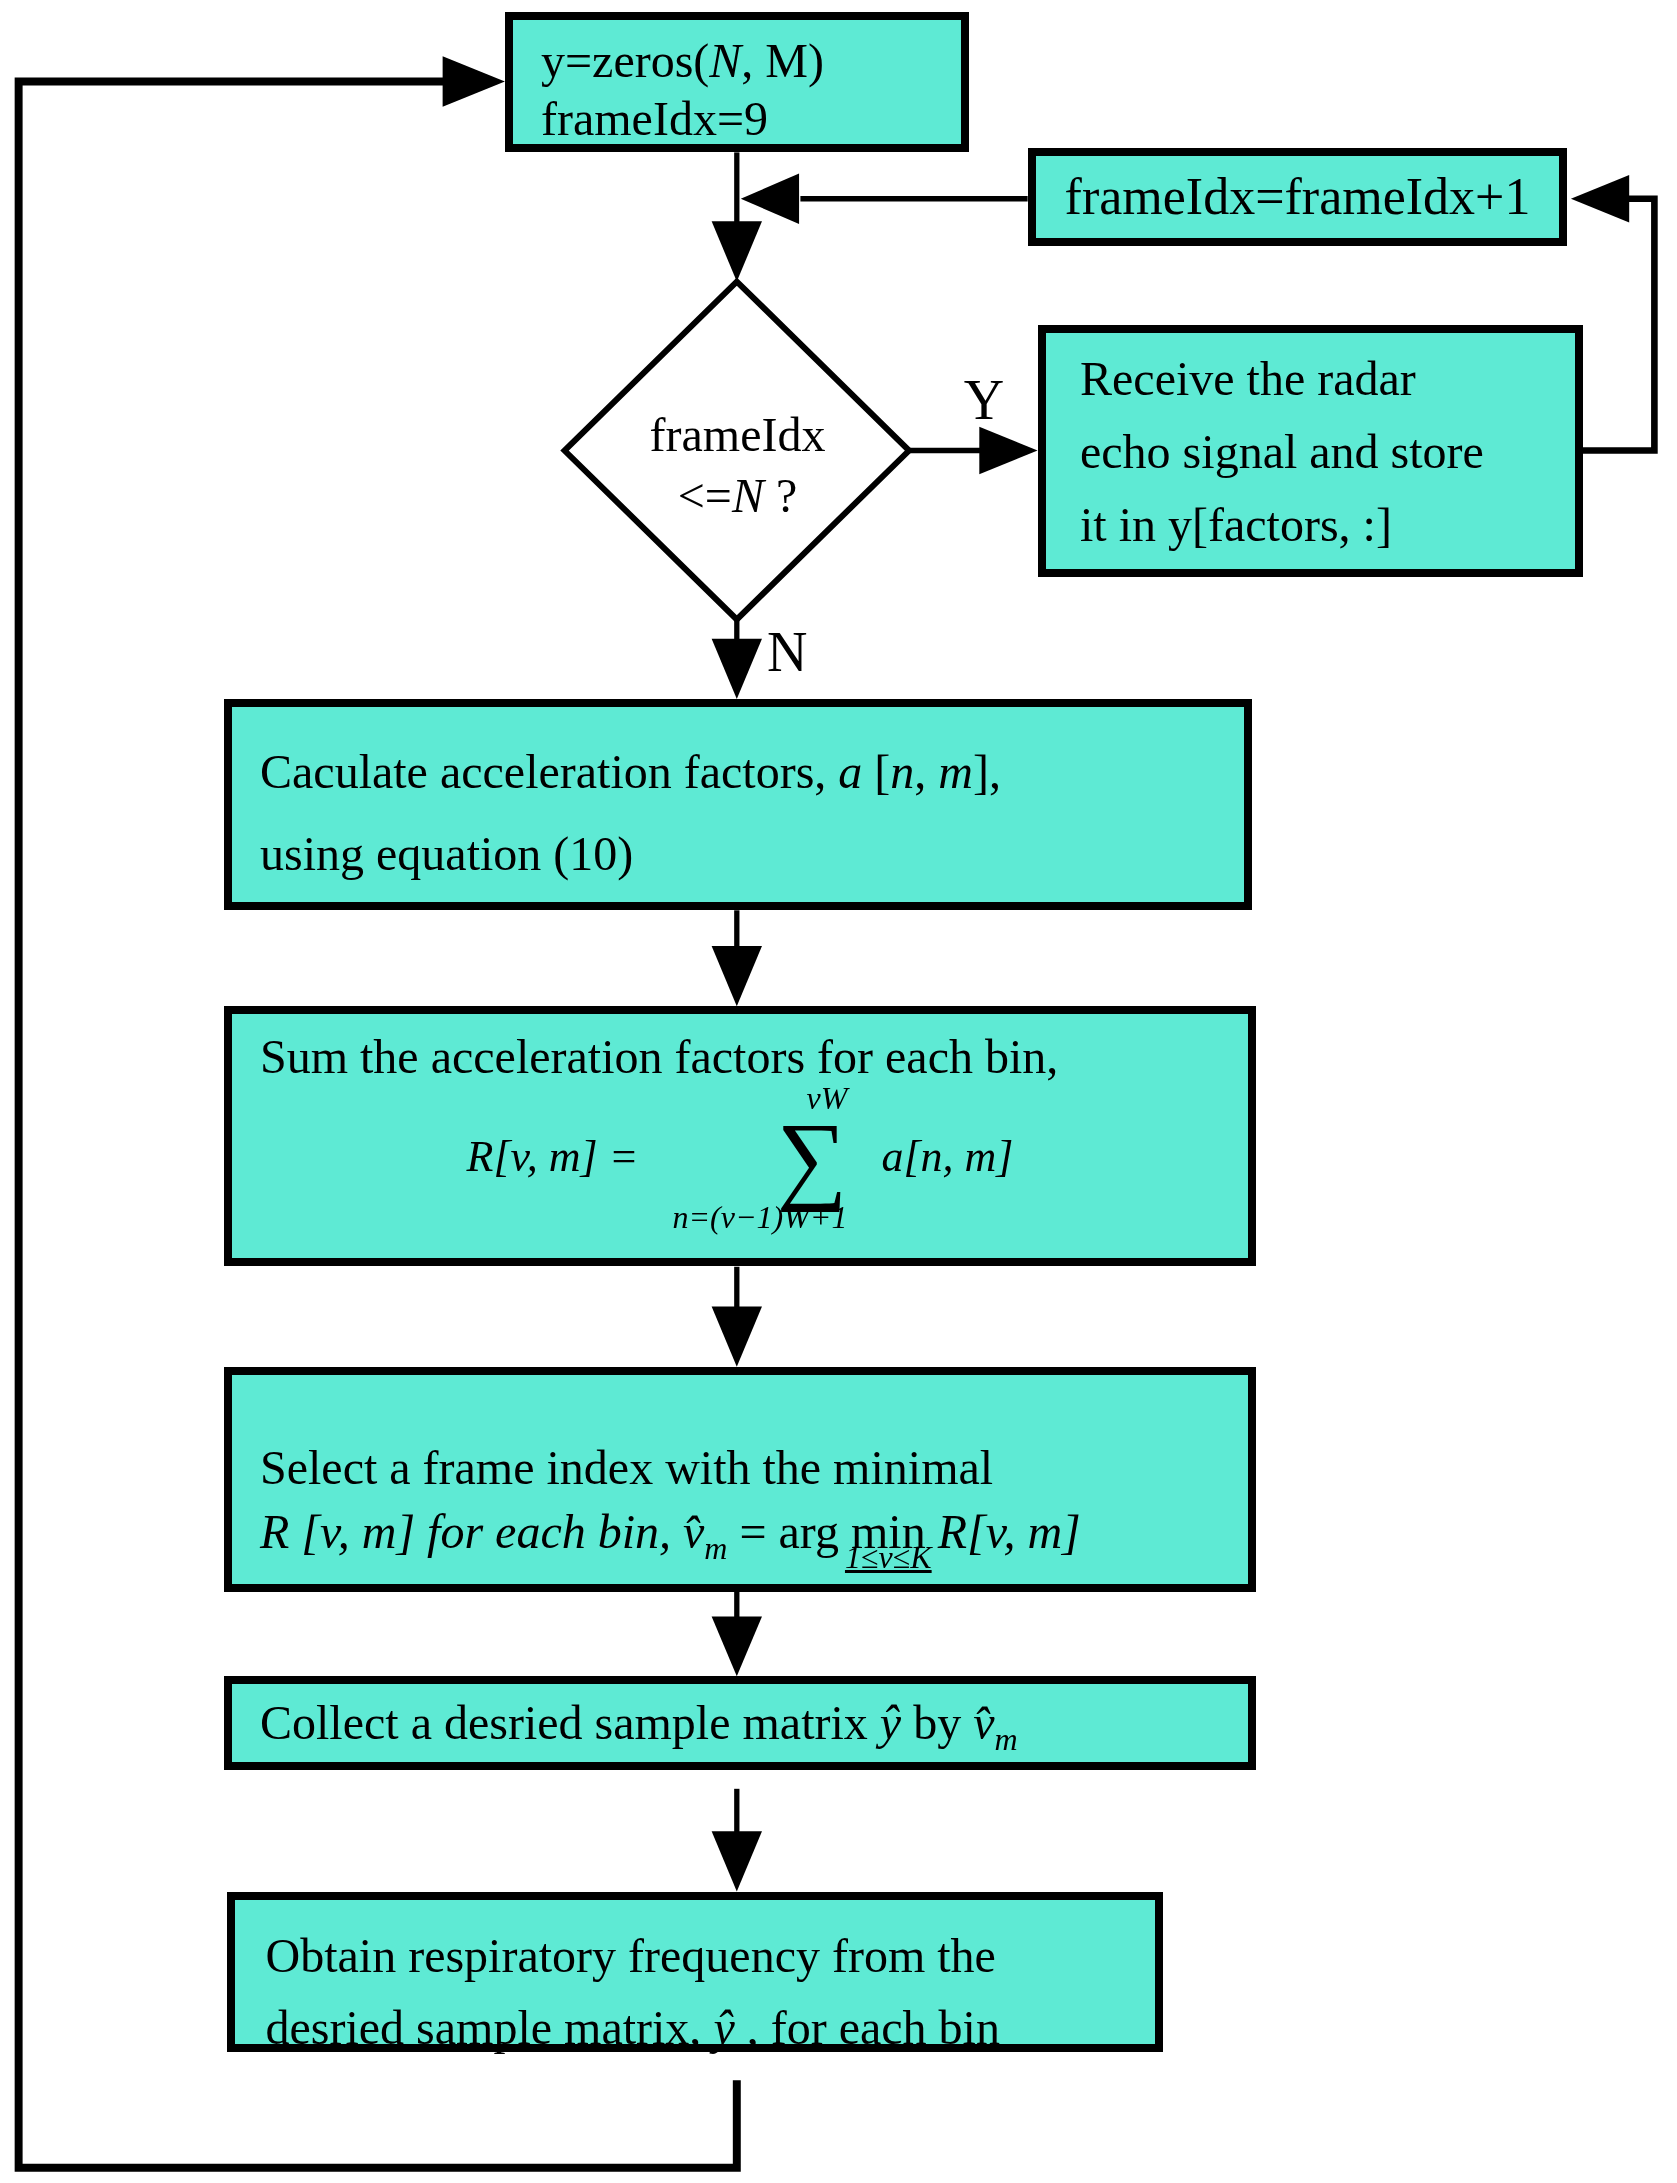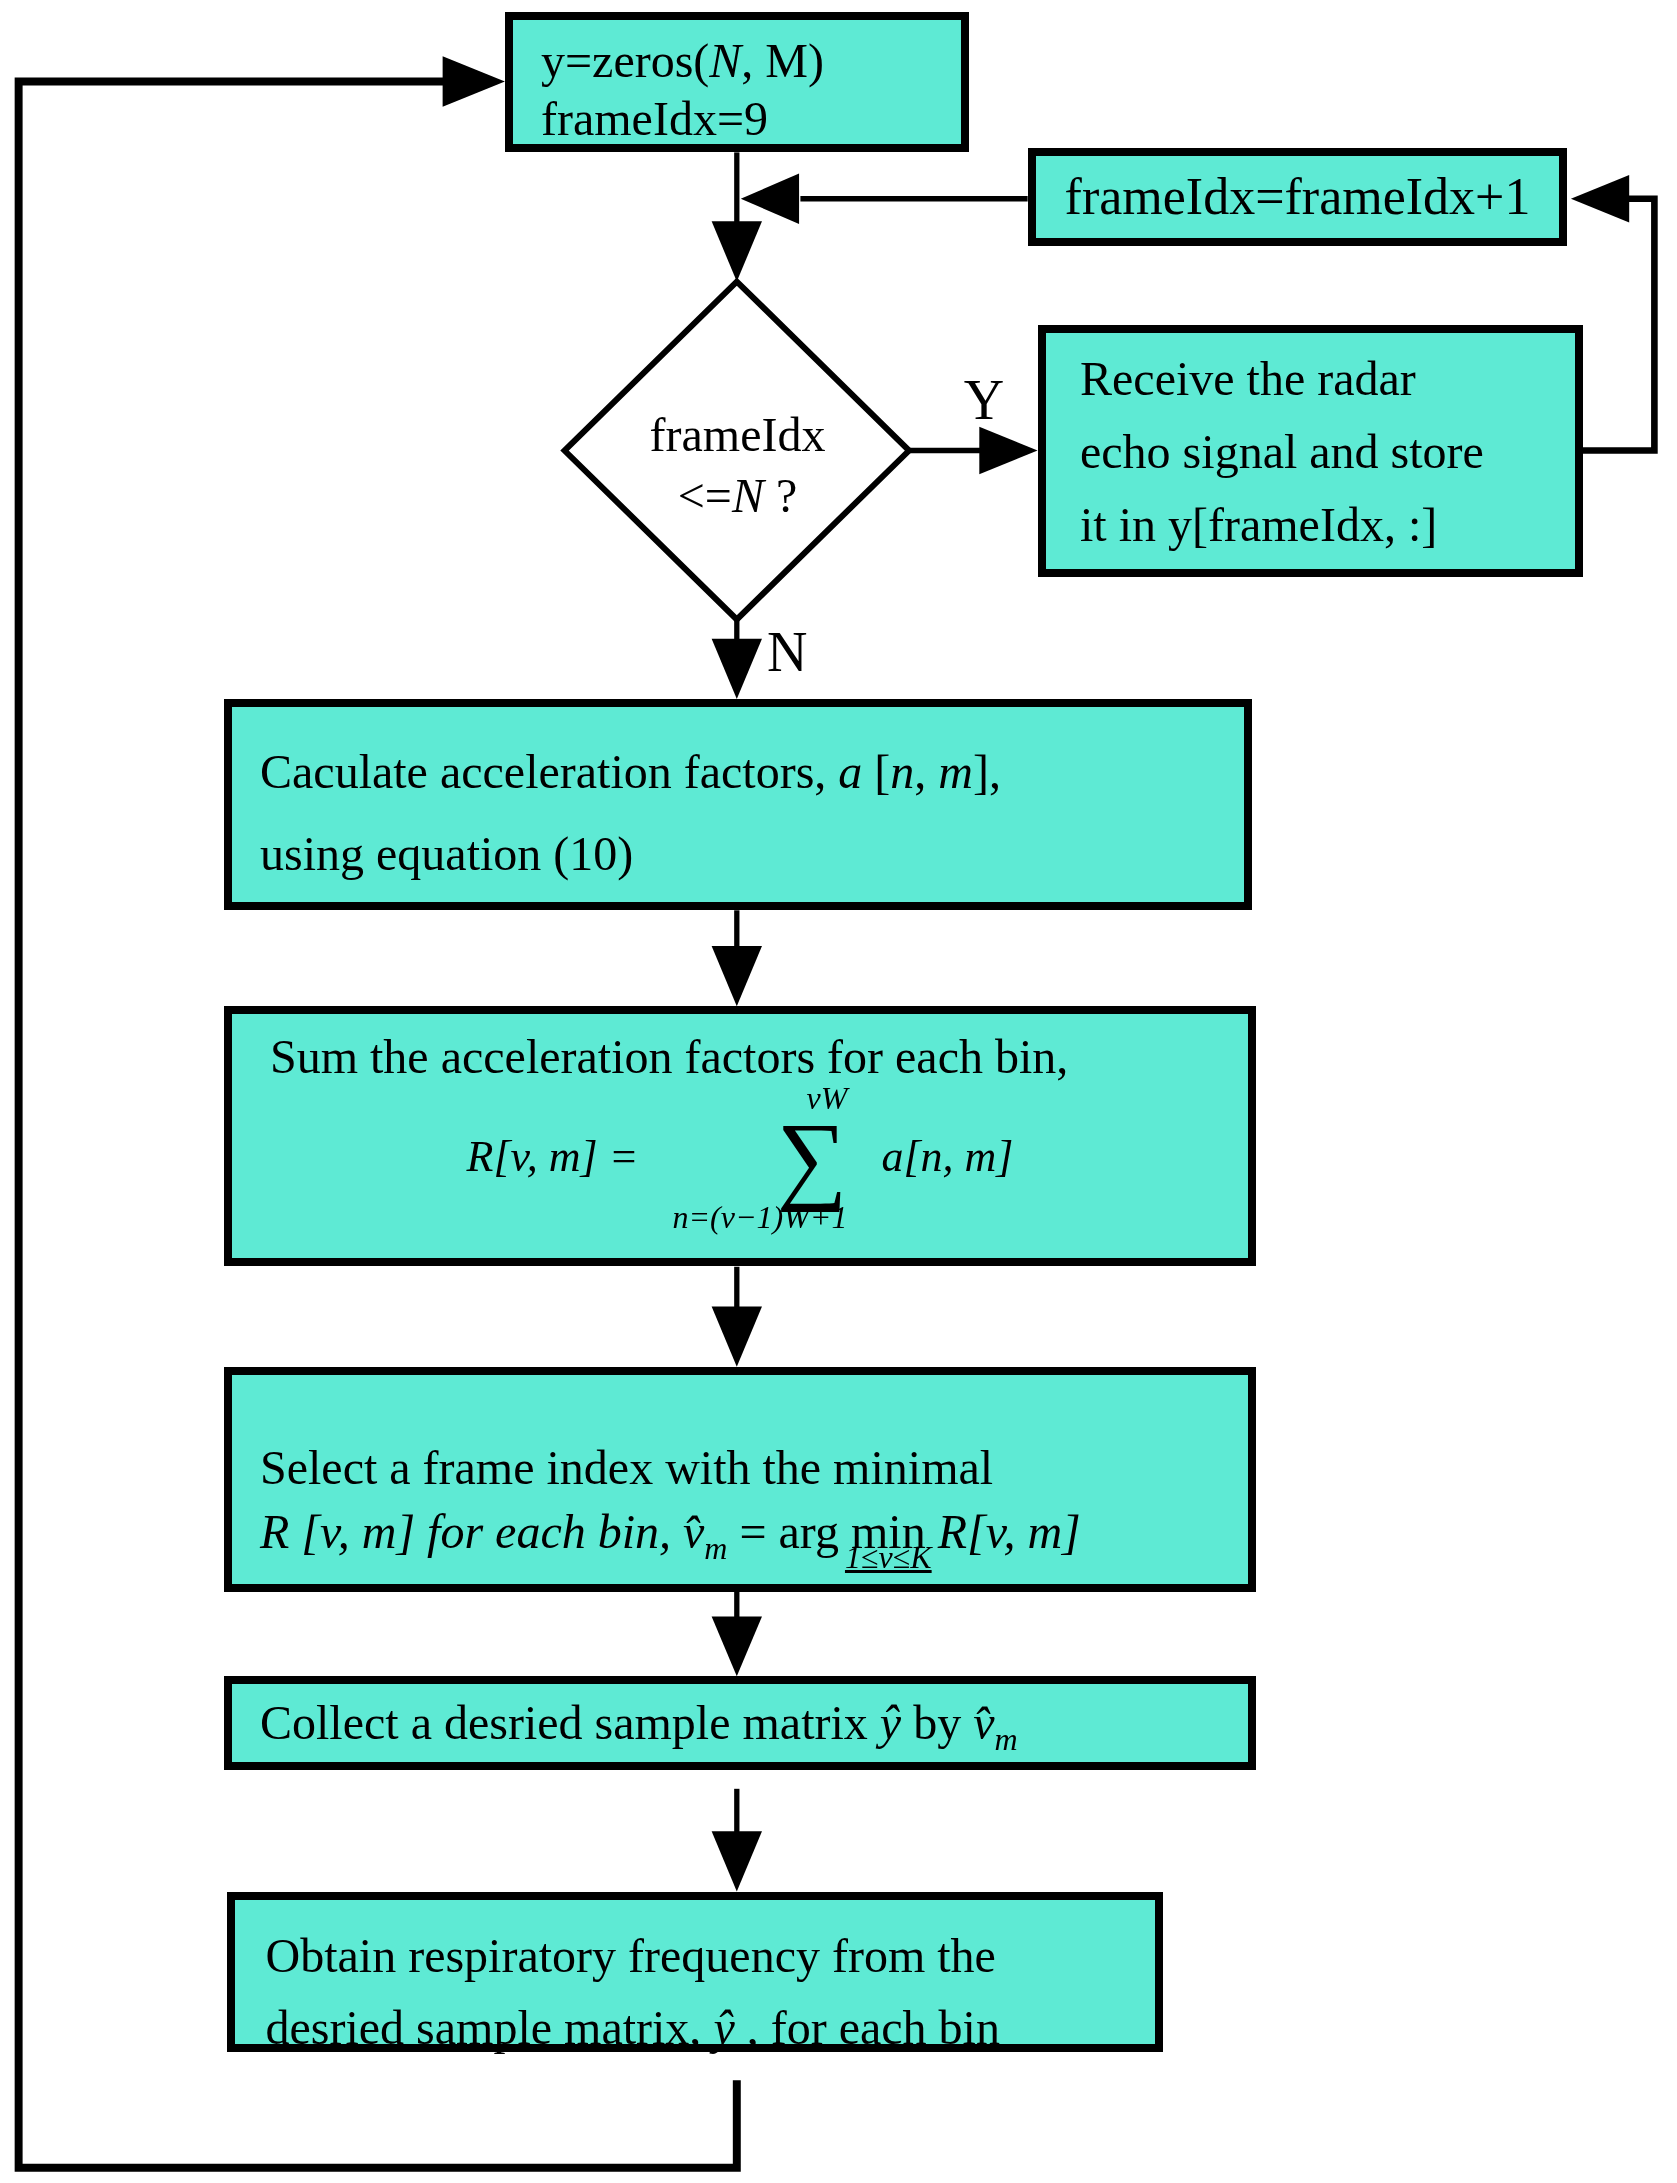--- a/index.html
+++ b/index.html
@@ -24,21 +24,21 @@
   }
   .it{font-style:italic;}
   sub{font-size:32px;line-height:0;}
   .lbl{position:absolute;font-size:56px;}
   
   #init{left:505px;top:12px;width:464px;height:140px;padding:12px 0 0 28px;line-height:58px;}
   #inc{left:1028px;top:148px;width:539px;height:98px;display:flex;align-items:center;justify-content:center;font-size:52px;white-space:nowrap;}
   #receive{left:1038px;top:325px;width:545px;height:252px;padding:9.3px 0 0 34px;line-height:73px;white-space:nowrap;}
   #calc{left:224px;top:699px;width:1028px;height:211px;padding:24px 0 0 28px;line-height:82px;white-space:nowrap;}
   #sum{left:224px;top:1006px;width:1032px;height:260px;padding-top:18.6px;}
-  #sum .title{padding-left:38px;white-space:nowrap;}
+  #sum .title{padding-left:28px;white-space:nowrap;}
   .eqrow{display:flex;align-items:center;justify-content:center;gap:34px;margin-top:1.3px;font-size:44px;}
   .sigstack{display:flex;flex-direction:column;align-items:flex-end;line-height:1;}
   .sigstack .lim{font-size:32px;}
   .sigstack .sig{font-size:99px;line-height:0.88;}
   #select{left:224px;top:1367px;width:1032px;height:225px;padding:61px 0 0 28px;line-height:64px;white-space:nowrap;}
   .minstack{display:inline-block;position:relative;}
   .minstack .cond{position:absolute;top:41px;left:50%;transform:translateX(-50%);font-size:32px;line-height:1;text-decoration:underline;}
   #collect{left:224px;top:1676px;width:1032px;height:94px;display:flex;align-items:center;padding-left:28px;white-space:nowrap;}
   #obtain{left:227px;top:1892px;width:936px;height:160px;padding:20px 0 0 30.5px;line-height:72px;white-space:nowrap;}
   #decision-text{position:absolute;left:565px;top:404px;width:345px;text-align:center;font-size:48px;line-height:61px;}
@@ -98,21 +98,21 @@
     <div>frameIdx</div>
     <div><span>&lt;=</span><span class="it">N</span><span> ?</span></div>
   </div>
 
   <div class="lbl" id="lbl-y">Y</div>
   <div class="lbl" id="lbl-n">N</div>
 
   <div class="node" id="receive">
     <div>Receive the radar</div>
     <div>echo signal and store</div>
-    <div>it in y[frameIdx, :]</div>
+    <div>it in y[factors, :]</div>
   </div>
 
   <div class="node" id="calc">
     <div><span>Caculate acceleration factors, </span><span class="it">a</span><span> [</span><span class="it">n</span><span>, </span><span class="it">m</span><span>],</span></div>
     <div>using equation (10)</div>
   </div>
 
   <div class="node" id="sum">
     <div class="title">Sum the acceleration factors for each bin,</div>
     <div class="eqrow">

